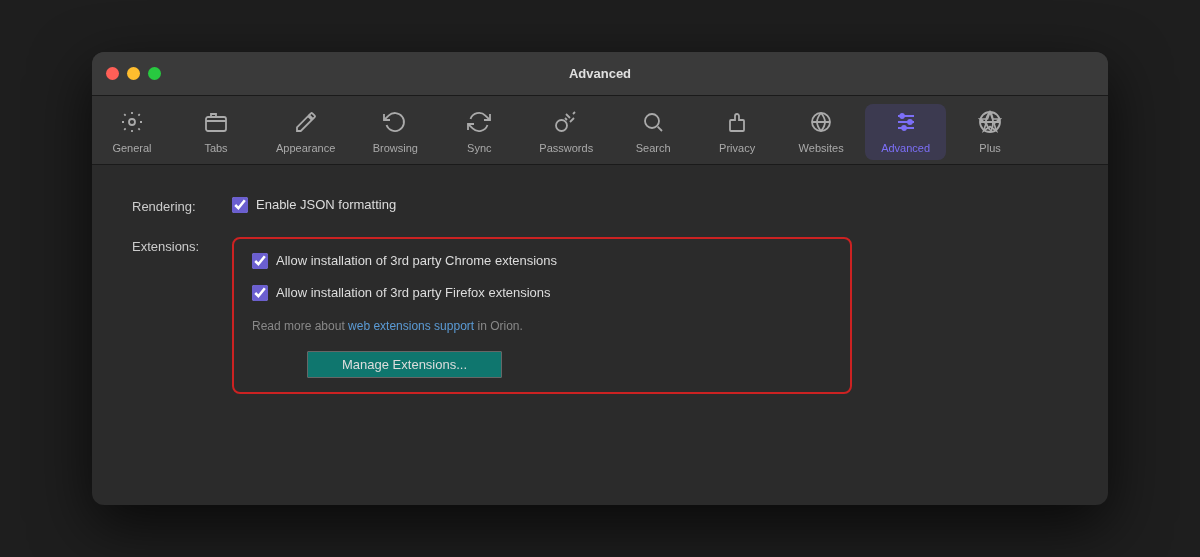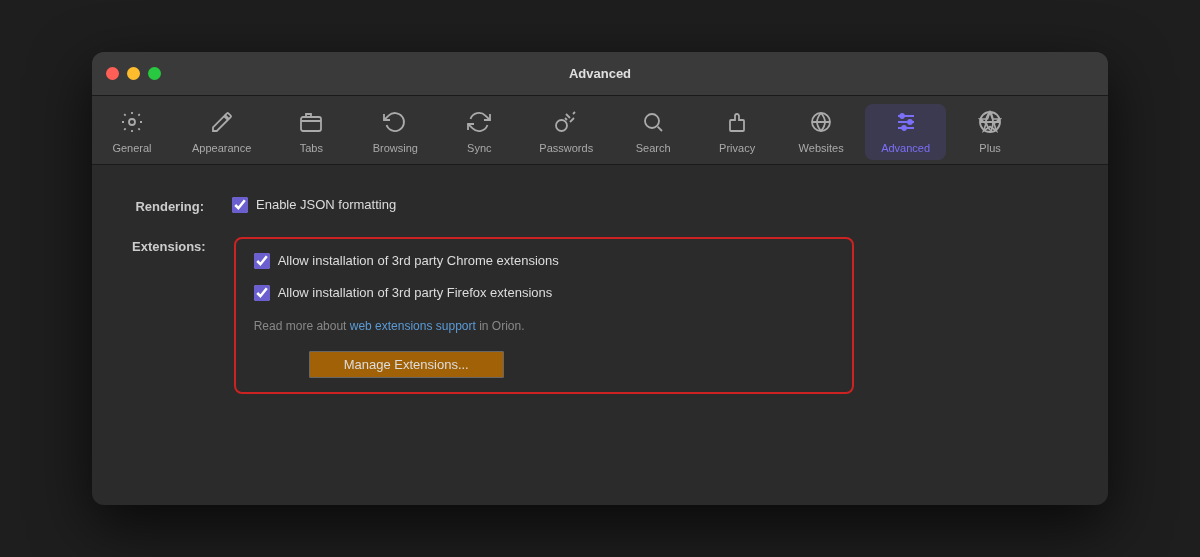--- a/index.html
+++ b/index.html
@@ -104,23 +104,22 @@
 
     .section-row {
       display: flex;
       align-items: flex-start;
       margin-bottom: 16px;
     }
 
     .section-label {
       font-size: 13px;
       color: #ccc;
-      font-weight: 700;
+      font-weight: 400;
       min-width: 100px;
-      text-align: right;
       padding-right: 28px;
       padding-top: 2px;
     }
 
     .checkbox-row {
       display: flex;
       align-items: flex-start;
       gap: 8px;
       margin-bottom: 8px;
     }
@@ -164,21 +163,21 @@
       text-decoration: none;
     }
 
     .manage-btn-row {
       display: flex;
       justify-content: center;
       margin-top: 10px;
     }
 
     .manage-btn {
-      background: #a16207;
+      background: #0f766e;
       border: 1px solid #666;
       color: #ddd;
       font-size: 13px;
       padding: 5px 34px;
       border-radius: 1px;
       cursor: pointer;
     }
 
     
     .icon-svg {
@@ -208,34 +207,34 @@
           <circle cx="12" cy="12" r="3"></circle>
           <path d="M12 2v2M12 20v2M4.22 4.22l1.42 1.42M18.36 18.36l1.42 1.42M2 12h2M20 12h2M4.22 19.78l1.42-1.42M18.36 5.64l1.42-1.42"></path>
         </svg>
       </span>
       <span class="tab-label">General</span>
     </div>
 
     <div class="tab-item">
       <span class="tab-icon">
         <svg class="icon-svg" viewBox="0 0 24 24" fill="none" stroke="#aaa" stroke-width="1.8">
-          <path d="M3 17.25V21h3.75L17.81 9.94l-3.75-3.75L3 17.25zM20.71 7.04a1 1 0 000-1.41l-2.34-2.34a1 1 0 00-1.41 0l-1.83 1.83 3.75 3.75 1.83-1.83z"></path>
-        </svg>
-      </span>
-      <span class="tab-label">Appearance</span>
-    </div>
-
-    <div class="tab-item">
-      <span class="tab-icon">
-        <svg class="icon-svg" viewBox="0 0 24 24" fill="none" stroke="#aaa" stroke-width="1.8">
           <rect x="2" y="7" width="20" height="14" rx="2"></rect>
           <path d="M2 11h20M7 7V4h5v3"></path>
         </svg>
       </span>
       <span class="tab-label">Tabs</span>
+    </div>
+
+    <div class="tab-item">
+      <span class="tab-icon">
+        <svg class="icon-svg" viewBox="0 0 24 24" fill="none" stroke="#aaa" stroke-width="1.8">
+          <path d="M3 17.25V21h3.75L17.81 9.94l-3.75-3.75L3 17.25zM20.71 7.04a1 1 0 000-1.41l-2.34-2.34a1 1 0 00-1.41 0l-1.83 1.83 3.75 3.75 1.83-1.83z"></path>
+        </svg>
+      </span>
+      <span class="tab-label">Appearance</span>
     </div>
 
     <div class="tab-item">
       <span class="tab-icon">
         <svg class="icon-svg" viewBox="0 0 24 24" fill="none" stroke="#aaa" stroke-width="1.8">
           <polyline points="1 4 1 10 7 10"></polyline>
           <path d="M3.51 15a9 9 0 102.13-9.36L1 10"></path>
         </svg>
       </span>
       <span class="tab-label">Browsing</span>

